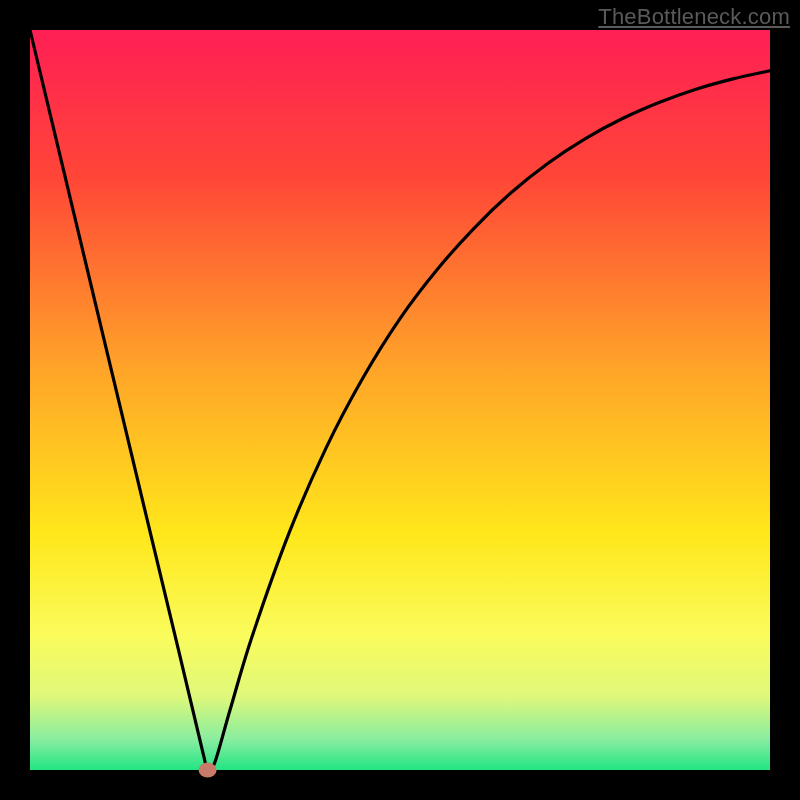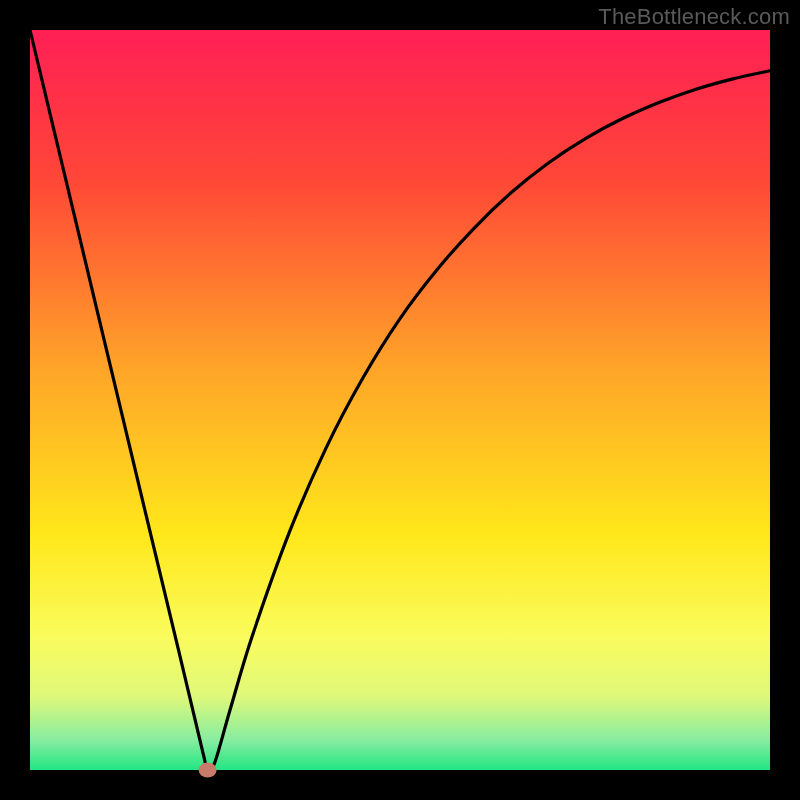--- a/index.html
+++ b/index.html
@@ -19,20 +19,21 @@
   }
   .watermark {
     position: absolute;
     top: 4px;
     right: 10px;
     font-size: 22px;
     color: #5a5a5a;
     font-weight: 500;
     letter-spacing: 0.2px;
     z-index: 10;
+    text-decoration: underline;
   }
   svg {
     display: block;
   }
 </style>
 </head>
 <body>
 
 <div class="frame">
   <div class="watermark">TheBottleneck.com</div>

